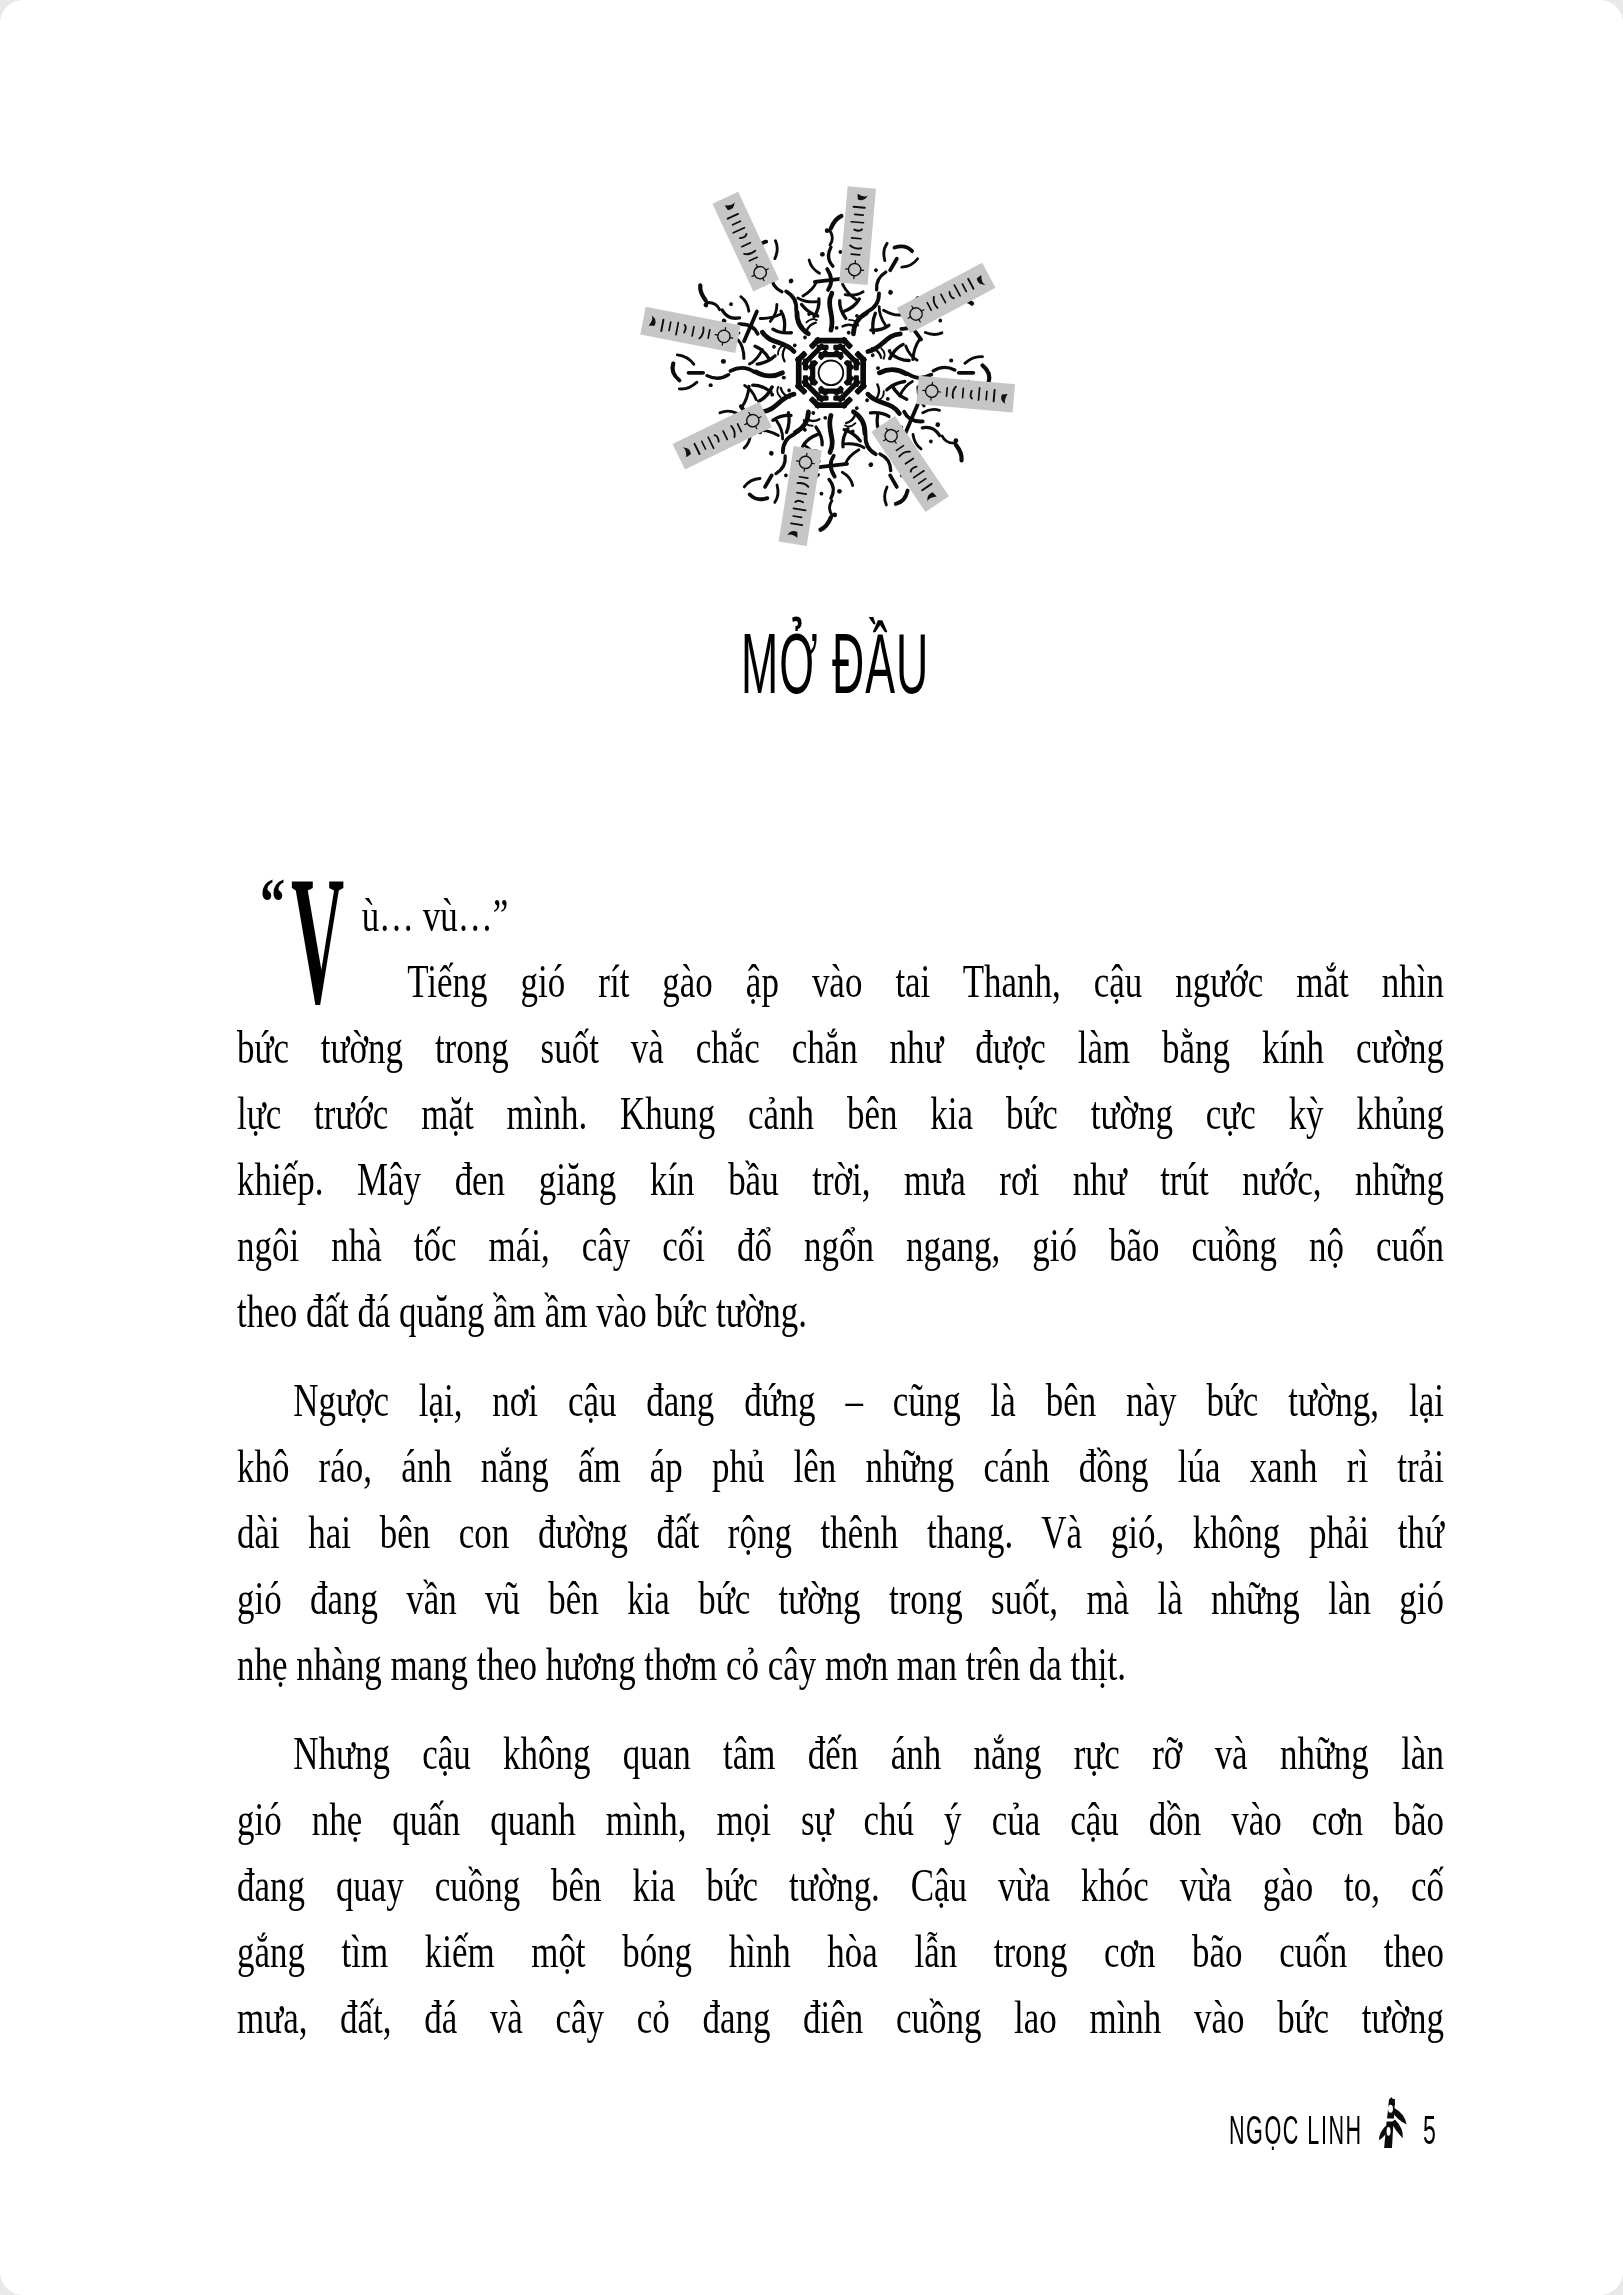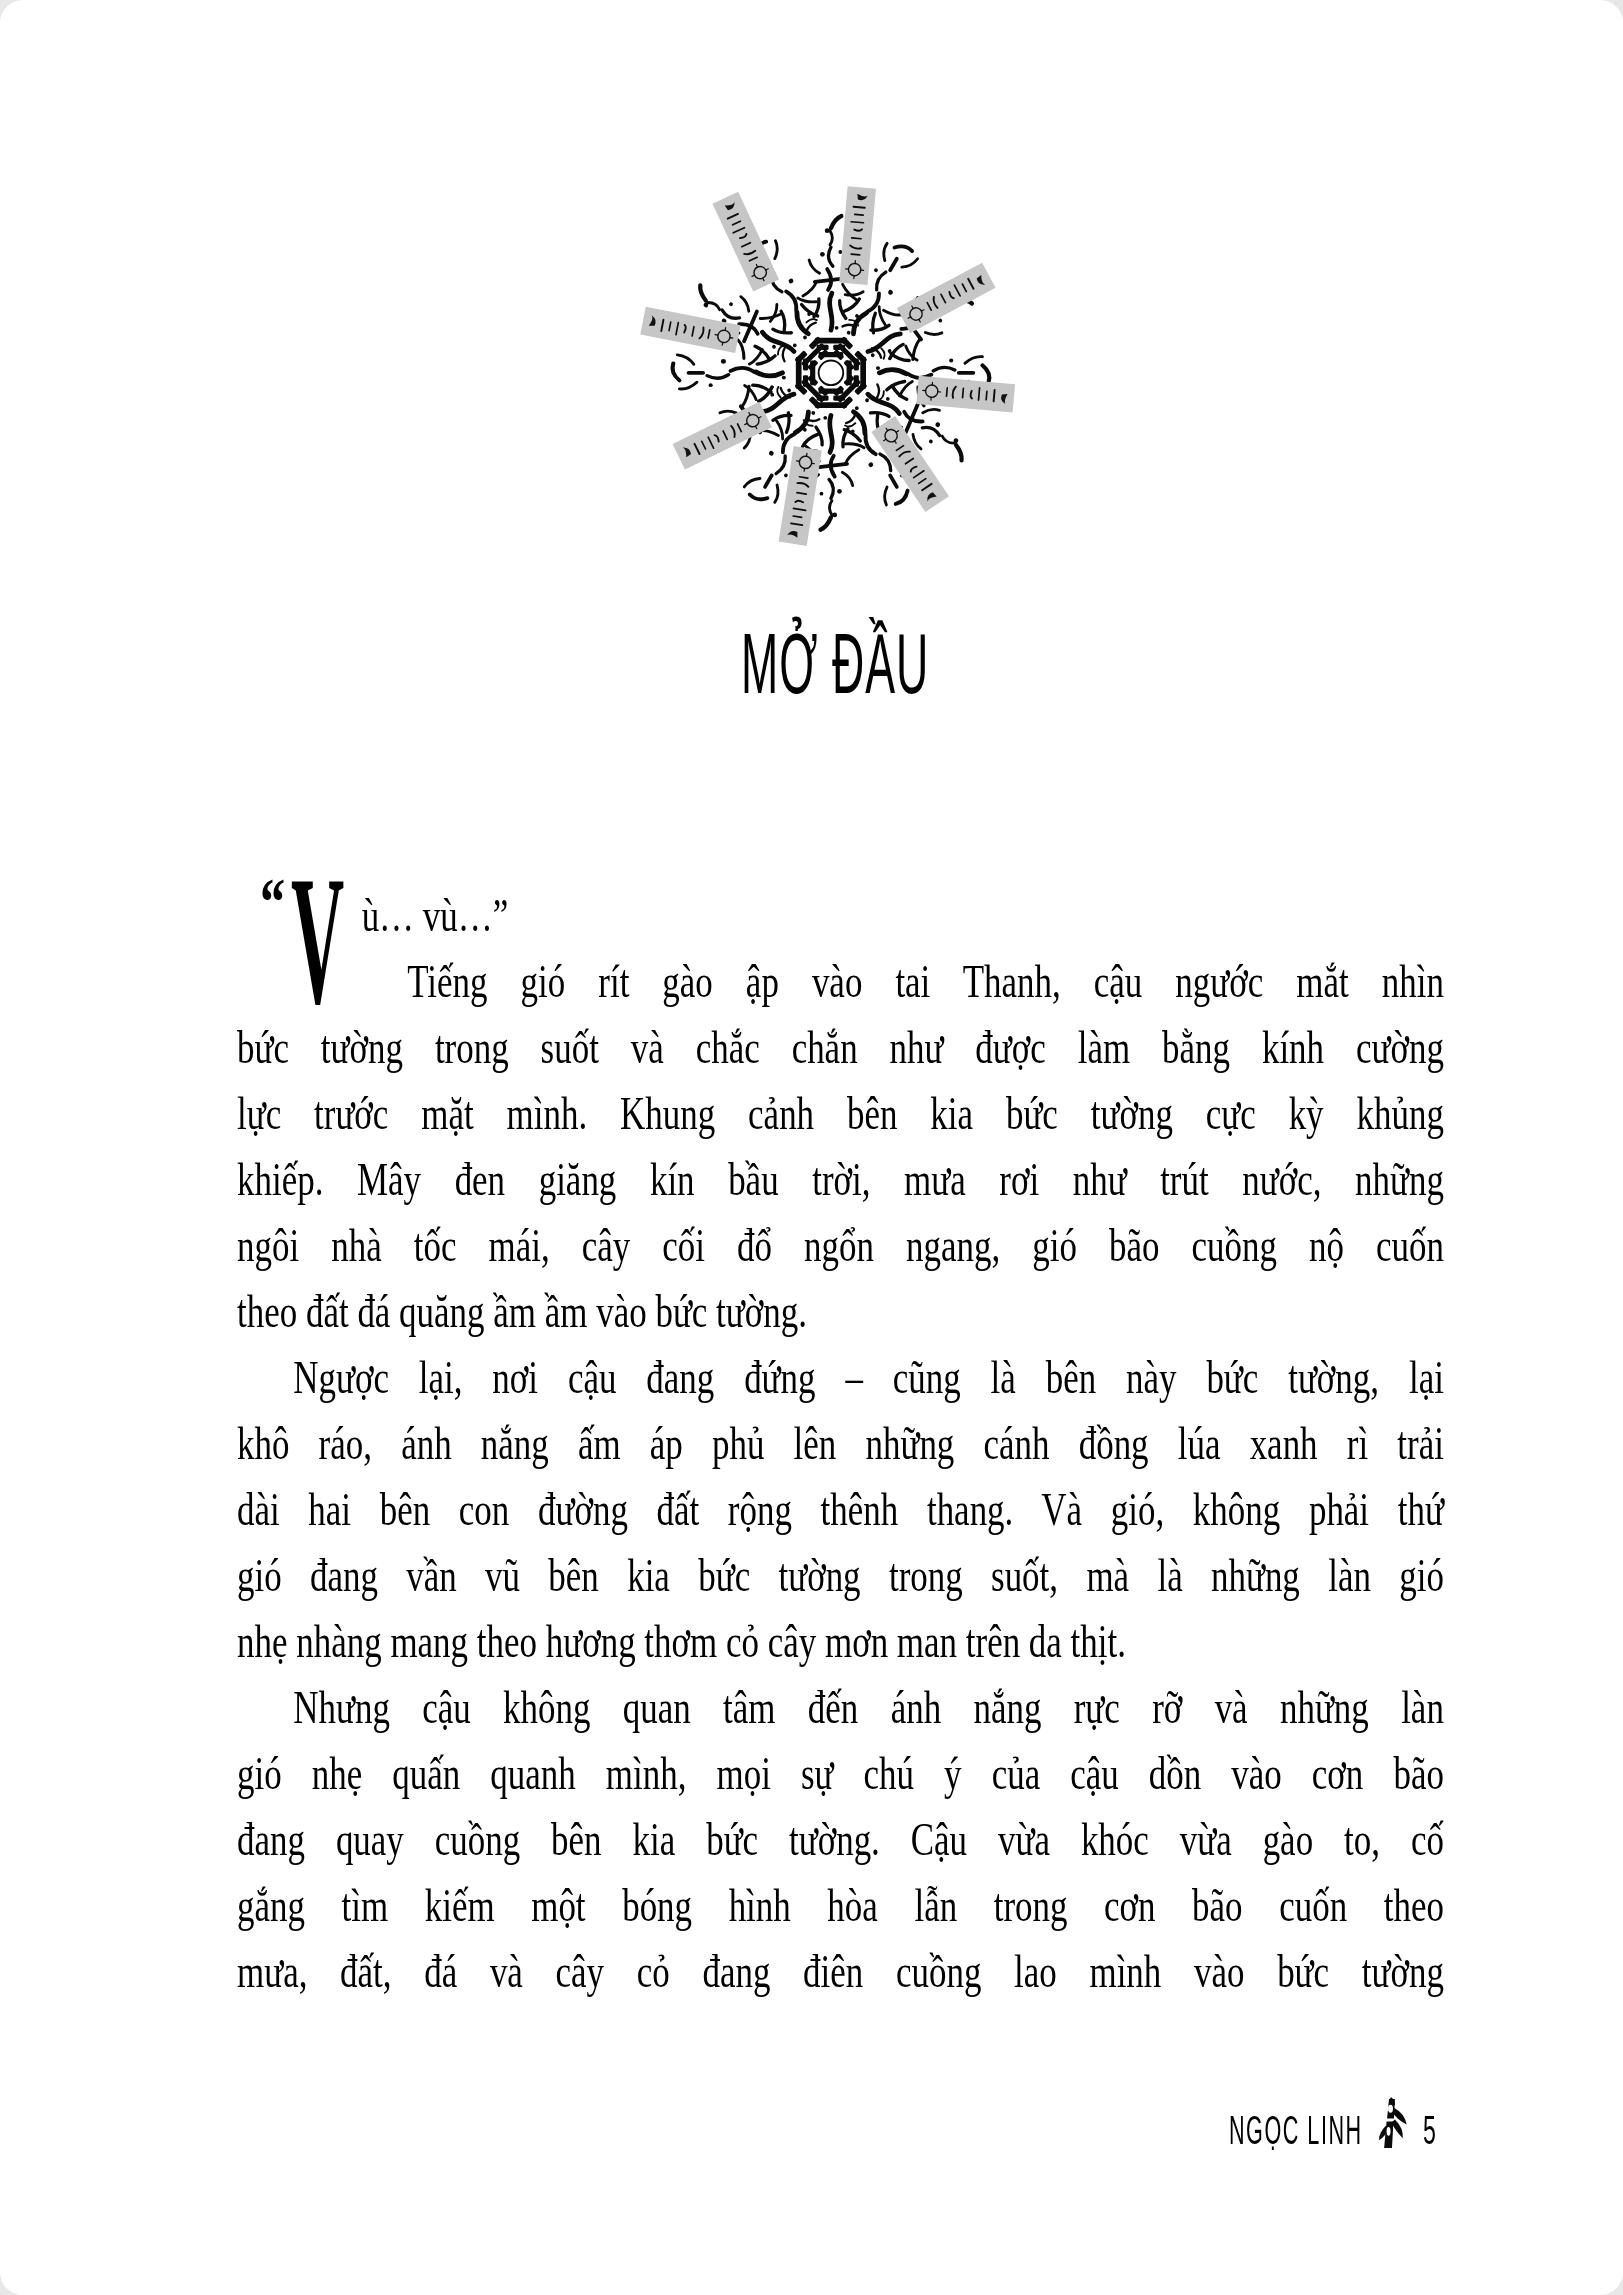--- a/index.html
+++ b/index.html
@@ -22,21 +22,21 @@
     position:absolute; left:260px; top:869px; font-weight:bold;
     font-size:67px; line-height:67px; transform:scaleX(0.75); transform-origin:0 0;
   }
   .dropcap {
     position:absolute; left:291px; top:848px; font-weight:bold;
     font-size:184px; line-height:184px; transform:scaleX(0.40); transform-origin:0 0;
   }
   
   .body-text { position:absolute; left:237px; top:883px; width:1207px; }
   .para { margin:0; }
-  .para + .para { }
+  .para + .para { margin-top:23px; }
   .line {
     box-sizing:border-box; width:1588px; height:66px; line-height:66px;
     font-size:46px; text-align:justify; text-align-last:justify;
     transform:scaleX(0.76); transform-origin:0 0; overflow:visible;
   }
   .line.left { text-align-last:left; }
   .line.dc1 { padding-left:164px; }
   .line.dc2 { padding-left:224px; }
   .line.ind { padding-left:74px; }
   

